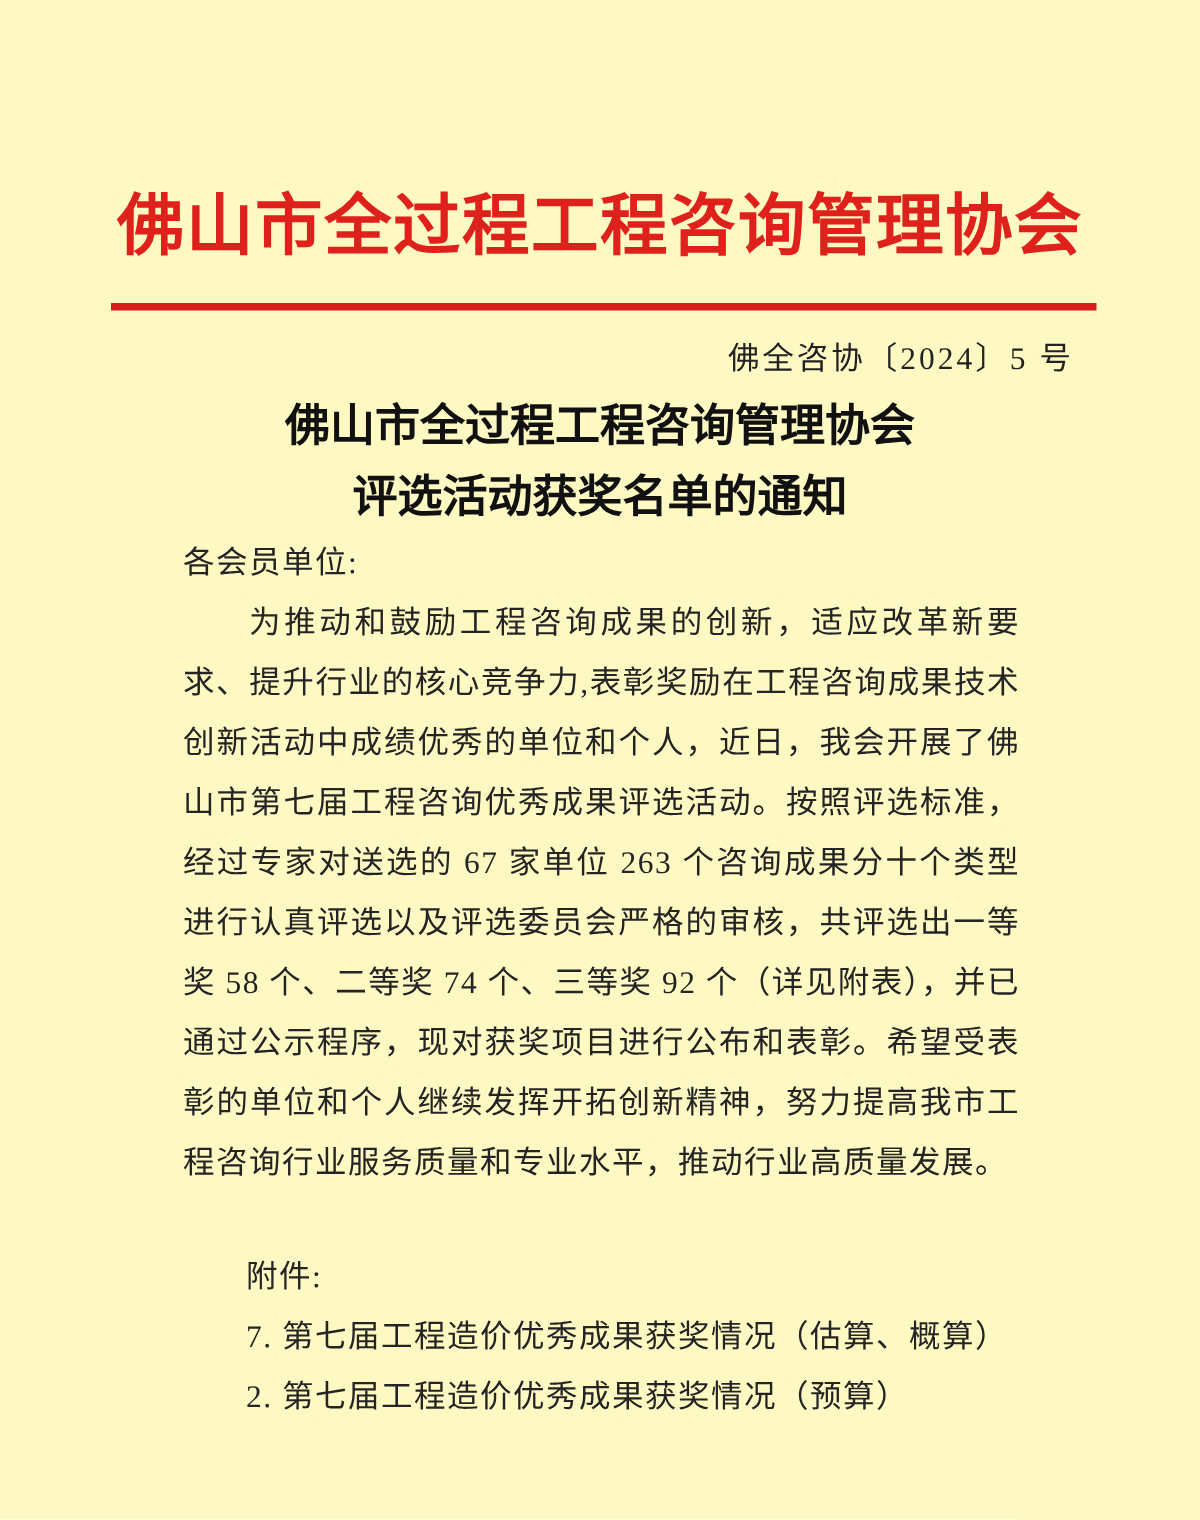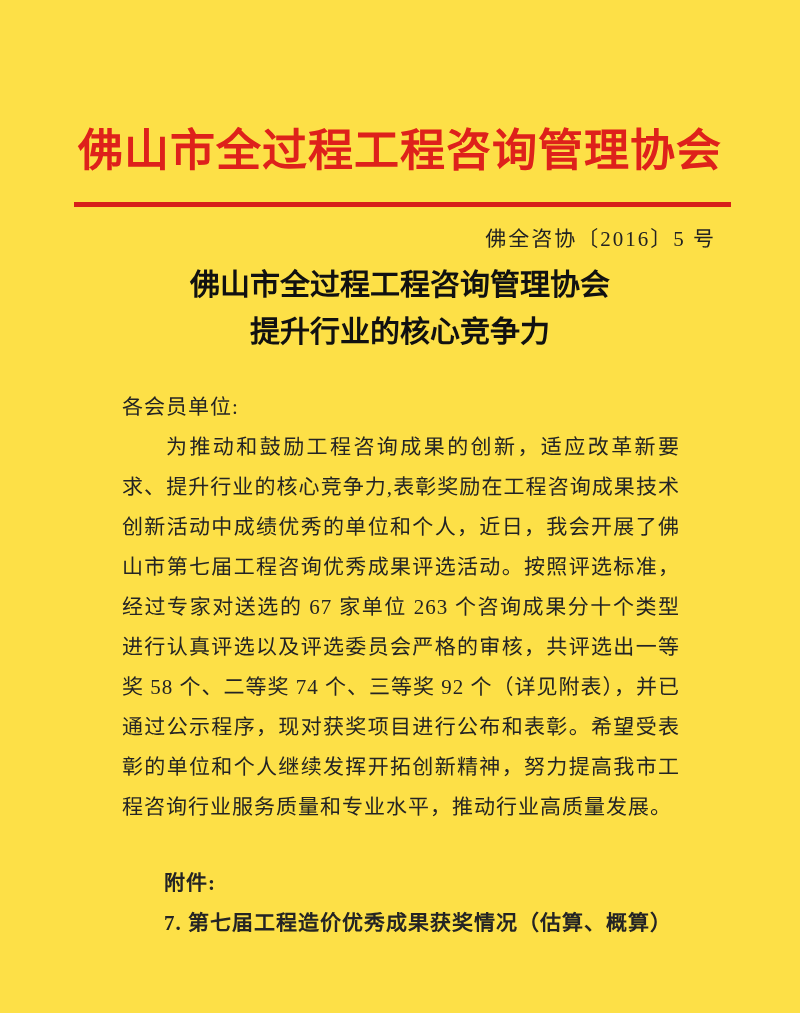--- a/index.html
+++ b/index.html
@@ -2,21 +2,21 @@
 <html lang="zh-CN"><head>
 <meta charset="utf-8">
 <style>
   * { box-sizing: border-box; }
   html, body { margin: 0; padding: 0; background: #ffffff; }
   .page {
     position: relative;
     width: 800px;
     height: 1013px;
     margin: 0 auto;
-    background: #fde047;
+    background: #fef9c3;
     overflow: hidden;
     color: #1e1e1e;
     font-family: "Liberation Serif", "DejaVu Serif", serif;
   }
   
   .org-title {
     padding-top: 124px;
     text-align: center;
     font-size: 45px;
     line-height: 54px;
@@ -46,62 +46,63 @@
     margin-top: 8px;
     text-align: center;
     font-size: 30px;
     font-weight: 700;
     line-height: 47px;
     color: #111;
   }
   .notice-title .t-line { display: block; }
   
   .body-block {
-    margin: 32px 120px 0 122px;
+    margin: 0 120px 0 122px;
     font-size: 21px;
     line-height: 40px;
     color: #242424;
   }
   .salutation { letter-spacing: 1px; }
   .para {
     text-indent: 44px;
     text-align: justify;
     letter-spacing: 1px;
   }
   .para .u {
     text-underline-offset: 5px;
   }
   
   .attachments {
     margin-top: 36px;
     padding-left: 42px;
     letter-spacing: 1px;
   }
-  .attachments .att-line { display: block; font-weight: bold; }
+  .attachments .att-line { display: block; }
 </style>
 </head>
 <body>
 
 <div class="page">
 
   <div class="org-title">佛山市全过程工程咨询管理协会</div>
 
   <div class="red-line"></div>
 
-  <div class="doc-number">佛全咨协〔2016〕5 号</div>
+  <div class="doc-number">佛全咨协〔2024〕5 号</div>
 
   <div class="notice-title">
     <span class="t-line">佛山市全过程工程咨询管理协会</span>
-    <span class="t-line">提升行业的核心竞争力</span>
+    <span class="t-line">评选活动获奖名单的通知</span>
   </div>
 
   <div class="body-block">
     <div class="salutation">各会员单位:</div>
 
     <div class="para"><span>为推动和鼓励工程咨询成果的创新，适应改革新要求、提升行业的核心竞争力,表彰奖励在工程咨询成果技术创新活动中成绩优秀的单位和个人，近日，我会开展了佛山市第七届工程咨询优秀成果评选活动。按照评选标准，经过专家对送选的 </span><span class="u">67</span><span> 家单位 </span><span class="u">263</span><span> 个咨询成果分</span><span class="u">十</span><span>个类型进行认真评选以及评选委员会严格的审核，共评选出一等奖 </span><span class="u">58</span><span> 个、二等奖 </span><span class="u">74</span><span> 个、三等奖 </span><span class="u">92</span><span> 个（详见附表），并已通过公示程序，现对获奖项目进行公布和表彰。希望受表彰的单位和个人继续发挥开拓创新精神，努力提高我市工程咨询行业服务质量和专业水平，推动行业高质量发展。</span></div>
 
     <div class="attachments">
       <span class="att-line">附件:</span>
       <span class="att-line">7. 第七届工程造价优秀成果获奖情况（估算、概算）</span>
+      <span class="att-line">2. 第七届工程造价优秀成果获奖情况（预算）</span>
     </div>
   </div>
 
 </div>
 
 </body></html>

